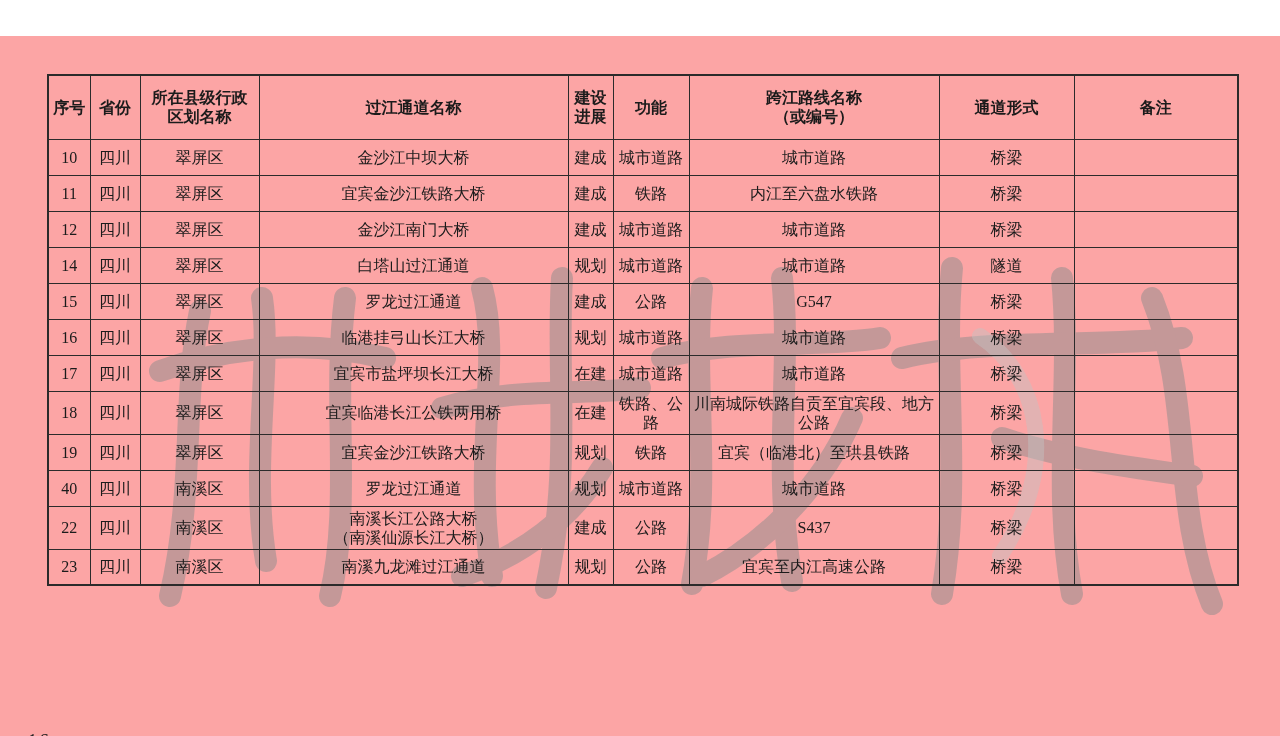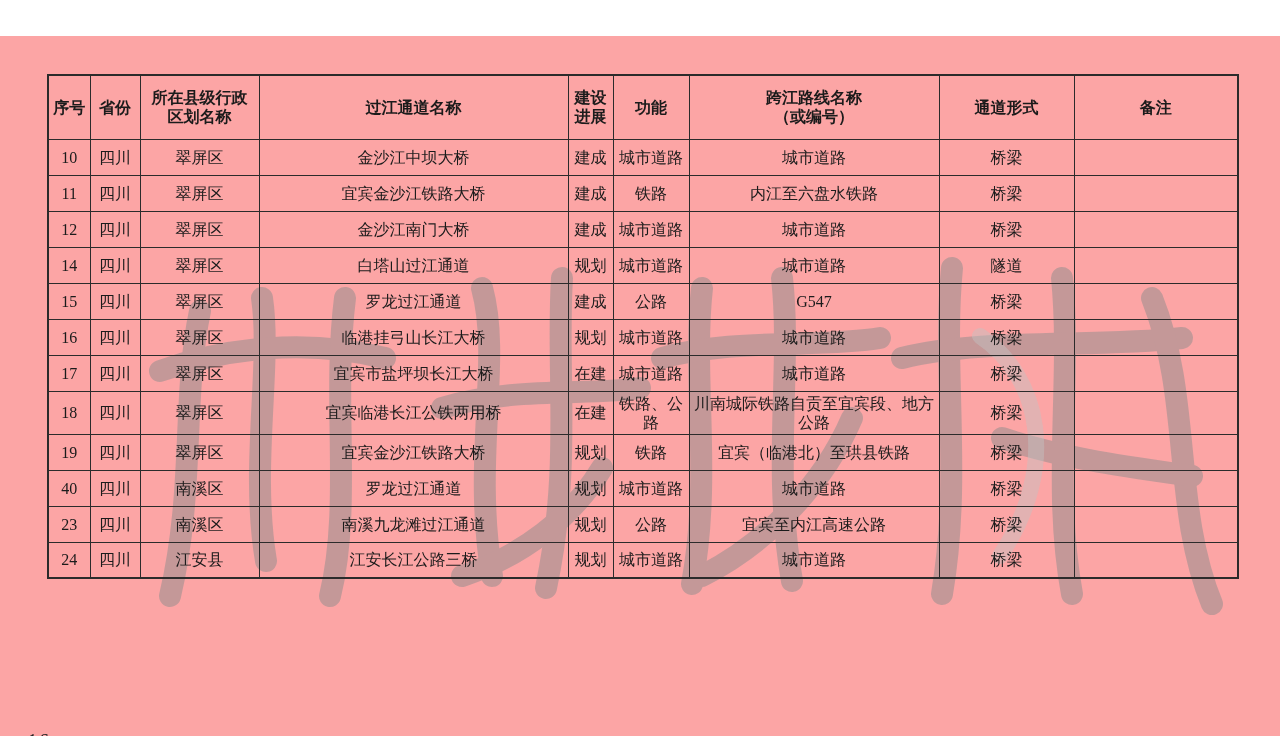--- a/index.html
+++ b/index.html
@@ -214,39 +214,40 @@
           <td>四川</td>
           <td>南溪区</td>
           <td>罗龙过江通道</td>
           <td>规划</td>
           <td>城市道路</td>
           <td>城市道路</td>
           <td>桥梁</td>
           <td></td>
         </tr>
         <tr>
+          <td>22</td>
+          <td>四川</td>
+          <td>南溪区</td>
+          <td>南溪长江公路大桥
+（南溪仙源长江大桥）</td>
+          <td>建成</td>
+          <td>公路</td>
+          <td>S437</td>
+          <td>桥梁</td>
+          <td></td>
+        </tr>
+        <tr>
           <td>23</td>
           <td>四川</td>
           <td>南溪区</td>
           <td>南溪九龙滩过江通道</td>
           <td>规划</td>
           <td>公路</td>
           <td>宜宾至内江高速公路</td>
           <td>桥梁</td>
           <td></td>
         </tr>
-        <tr>
-          <td>24</td>
-          <td>四川</td>
-          <td>江安县</td>
-          <td>江安长江公路三桥</td>
-          <td>规划</td>
-          <td>城市道路</td>
-          <td>城市道路</td>
-          <td>桥梁</td>
-          <td></td>
-        </tr>
       </tbody>
   </table>
 
   <div class="footer">— 16 —</div>
 
 </div>
 
 </body></html>

